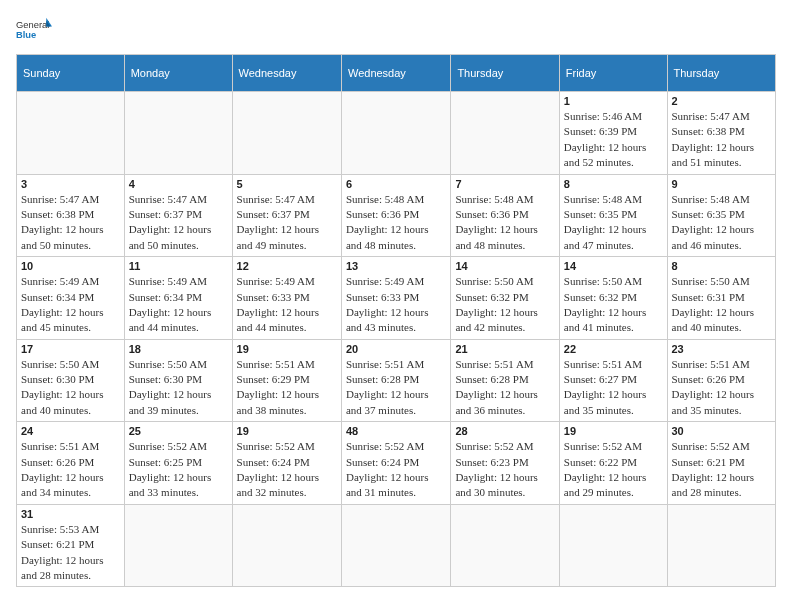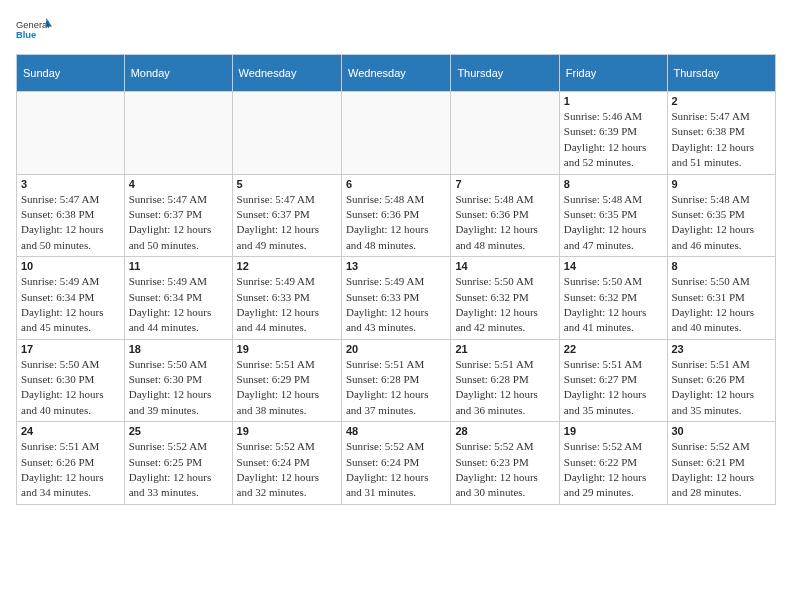--- a/index.html
+++ b/index.html
@@ -334,15 +334,30 @@
 and 29 minutes.</div>
           </td>
           <td>
             <div class="day-num">30</div>
             <div class="day-info">Sunrise: 5:52 AM
 Sunset: 6:21 PM
 Daylight: 12 hours
 and 28 minutes.</div>
           </td>
         </tr>
+        <tr class="last-row">
+          <td>
+            <div class="day-num">31</div>
+            <div class="day-info">Sunrise: 5:53 AM
+Sunset: 6:21 PM
+Daylight: 12 hours
+and 28 minutes.</div>
+          </td>
+          <td class="empty"></td>
+          <td class="empty"></td>
+          <td class="empty"></td>
+          <td class="empty"></td>
+          <td class="empty"></td>
+          <td class="empty"></td>
+        </tr>
       </tbody>
   </table>
 </div>
 
 </body></html>

